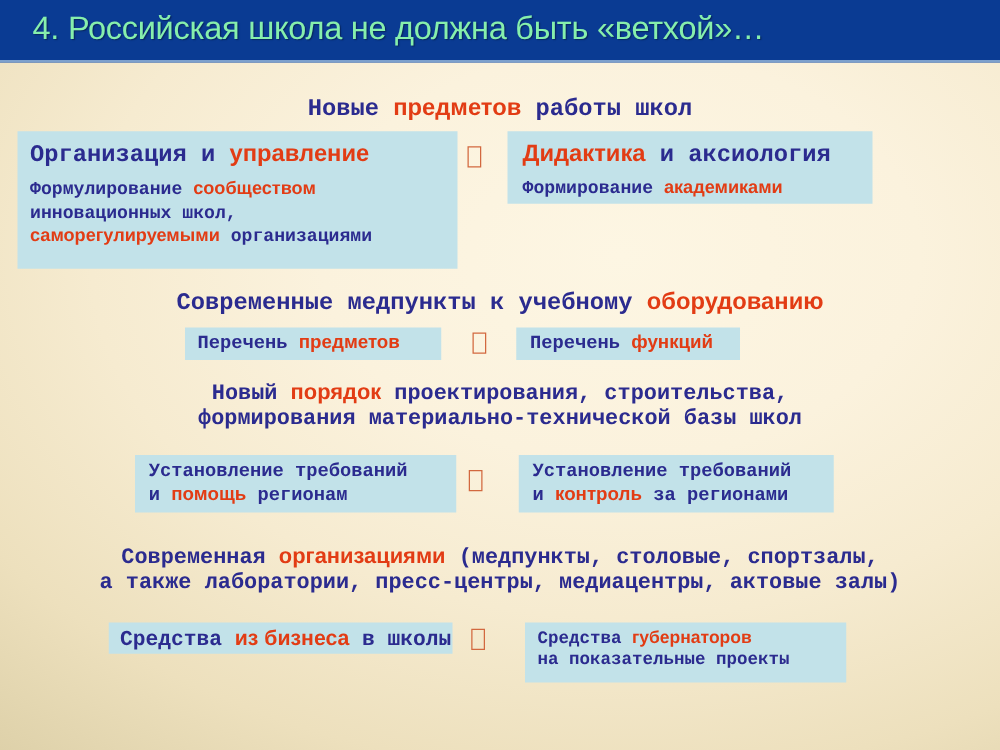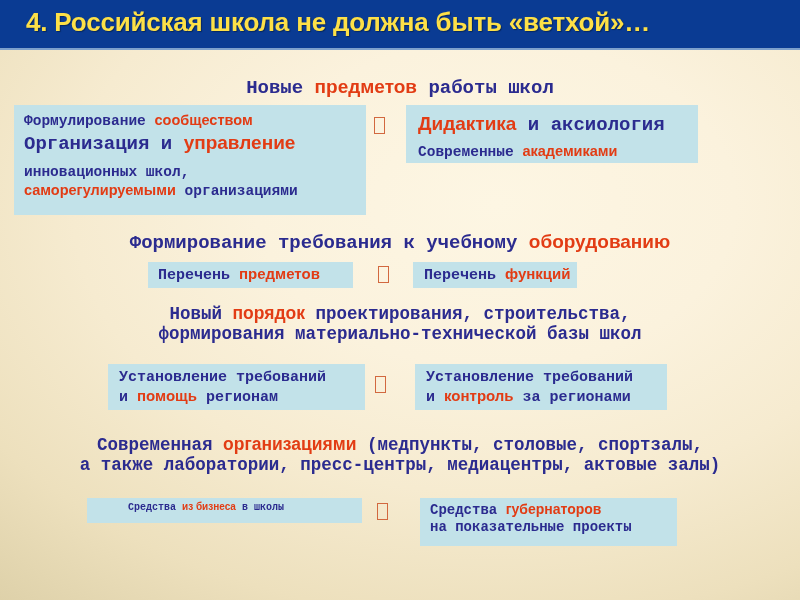--- a/index.html
+++ b/index.html
@@ -39,22 +39,22 @@
     width: 800px;
     height: 48px;
     background: #0a3b93;
     border-bottom: 2px solid #7da0cc;
   }
   #title-text {
     position: absolute;
     left: 26px;
     top: 7px;
     font-size: 26px;
-    font-weight: bold;
-    color: #fde047;
+    font-weight: normal;
+    color: #86efac;
     letter-spacing: -0.2px;
     white-space: nowrap;
     text-shadow: 1px 1px 1px rgba(0,0,0,0.35);
   }
 
   
   .blue  { color: #2b2b8f; font-family: Liberation Mono, monospace; }
   .red   { color: #e23c14; }
 
   .heading {
@@ -114,21 +114,21 @@
     left: 0; right: 0; top: 231px;
     font-size: 19px;
   }
   #box-subjects {
     left: 148px; top: 262px; width: 205px; height: 26px;
     padding: 3px 16px 0 10px;
   }
   #box-subjects .line { font-size: 15px; font-weight: bold; }
 
   #box-functions {
-    left: 413px; top: 262px; width: 164px; height: 26px;
+    left: 413px; top: 262px; width: 179px; height: 26px;
     padding: 3px 0 0 11px;
   }
   #box-functions .line { font-size: 15px; font-weight: bold; }
 
   #tofu-2 { left: 378px; top: 266px; }
 
   
   #head-order {
     left: 0; right: 0; top: 303px;
     font-size: 17.5px;
@@ -149,21 +149,21 @@
 
   
   #head-infrastructure {
     left: 0; right: 0; top: 434px;
     font-size: 17.5px;
   }
   #box-business-funds {
     left: 87px; top: 498px; width: 275px; height: 25px;
     padding: 3px 0 0 9px;
   }
-  #box-business-funds .line { font-size: 10px; font-weight: bold; margin-left: 32px; }
+  #box-business-funds .line { font-size: 17px; font-weight: bold; }
 
   #box-governor-funds {
     left: 420px; top: 498px; width: 257px; height: 48px;
     padding: 3px 0 0 10px;
   }
   #box-governor-funds .line { font-size: 14px; font-weight: bold; }
 
   #tofu-4 { left: 377px; top: 503px; }
 </style>
 </head>
@@ -173,47 +173,47 @@
 
   <div id="title-banner">
     <div id="title-text">4. Российская школа не должна быть «ветхой»…</div>
   </div>
 
   <div class="heading" id="head-principles">
     <span class="blue">Новые </span><span class="red">предметов</span><span class="blue"> работы школ</span>
   </div>
 
   <div class="cbox" id="box-org">
-    <div class="line body-line">
-      <span class="blue">Формулирование </span><span class="red">сообществом</span>
-    </div>
     <div class="line title-line">
       <span class="blue">Организация и </span><span class="red">управление</span>
+    </div>
+    <div class="line body-line">
+      <span class="blue">Формулирование </span><span class="red">сообществом</span>
     </div>
     <div class="line body-line">
       <span class="blue">инновационных школ,</span>
     </div>
     <div class="line body-line">
       <span class="red">саморегулируемыми</span><span class="blue"> организациями</span>
     </div>
   </div>
 
   <div class="tofu" id="tofu-1"></div>
 
   <div class="cbox" id="box-didactics">
     <div class="line title-line">
       <span class="red">Дидактика</span><span class="blue"> и аксиология</span>
     </div>
     <div class="line body-line">
-      <span class="blue">Современные </span><span class="red">академиками</span>
+      <span class="blue">Формирование </span><span class="red">академиками</span>
     </div>
   </div>
 
   <div class="heading" id="head-equipment">
-    <span class="blue">Формирование требования к учебному </span><span class="red">оборудованию</span>
+    <span class="blue">Современные медпункты к учебному </span><span class="red">оборудованию</span>
   </div>
 
   <div class="cbox" id="box-subjects">
     <div class="line">
       <span class="blue">Перечень </span><span class="red">предметов</span>
     </div>
   </div>
 
   <div class="tofu" id="tofu-2"></div>
 

